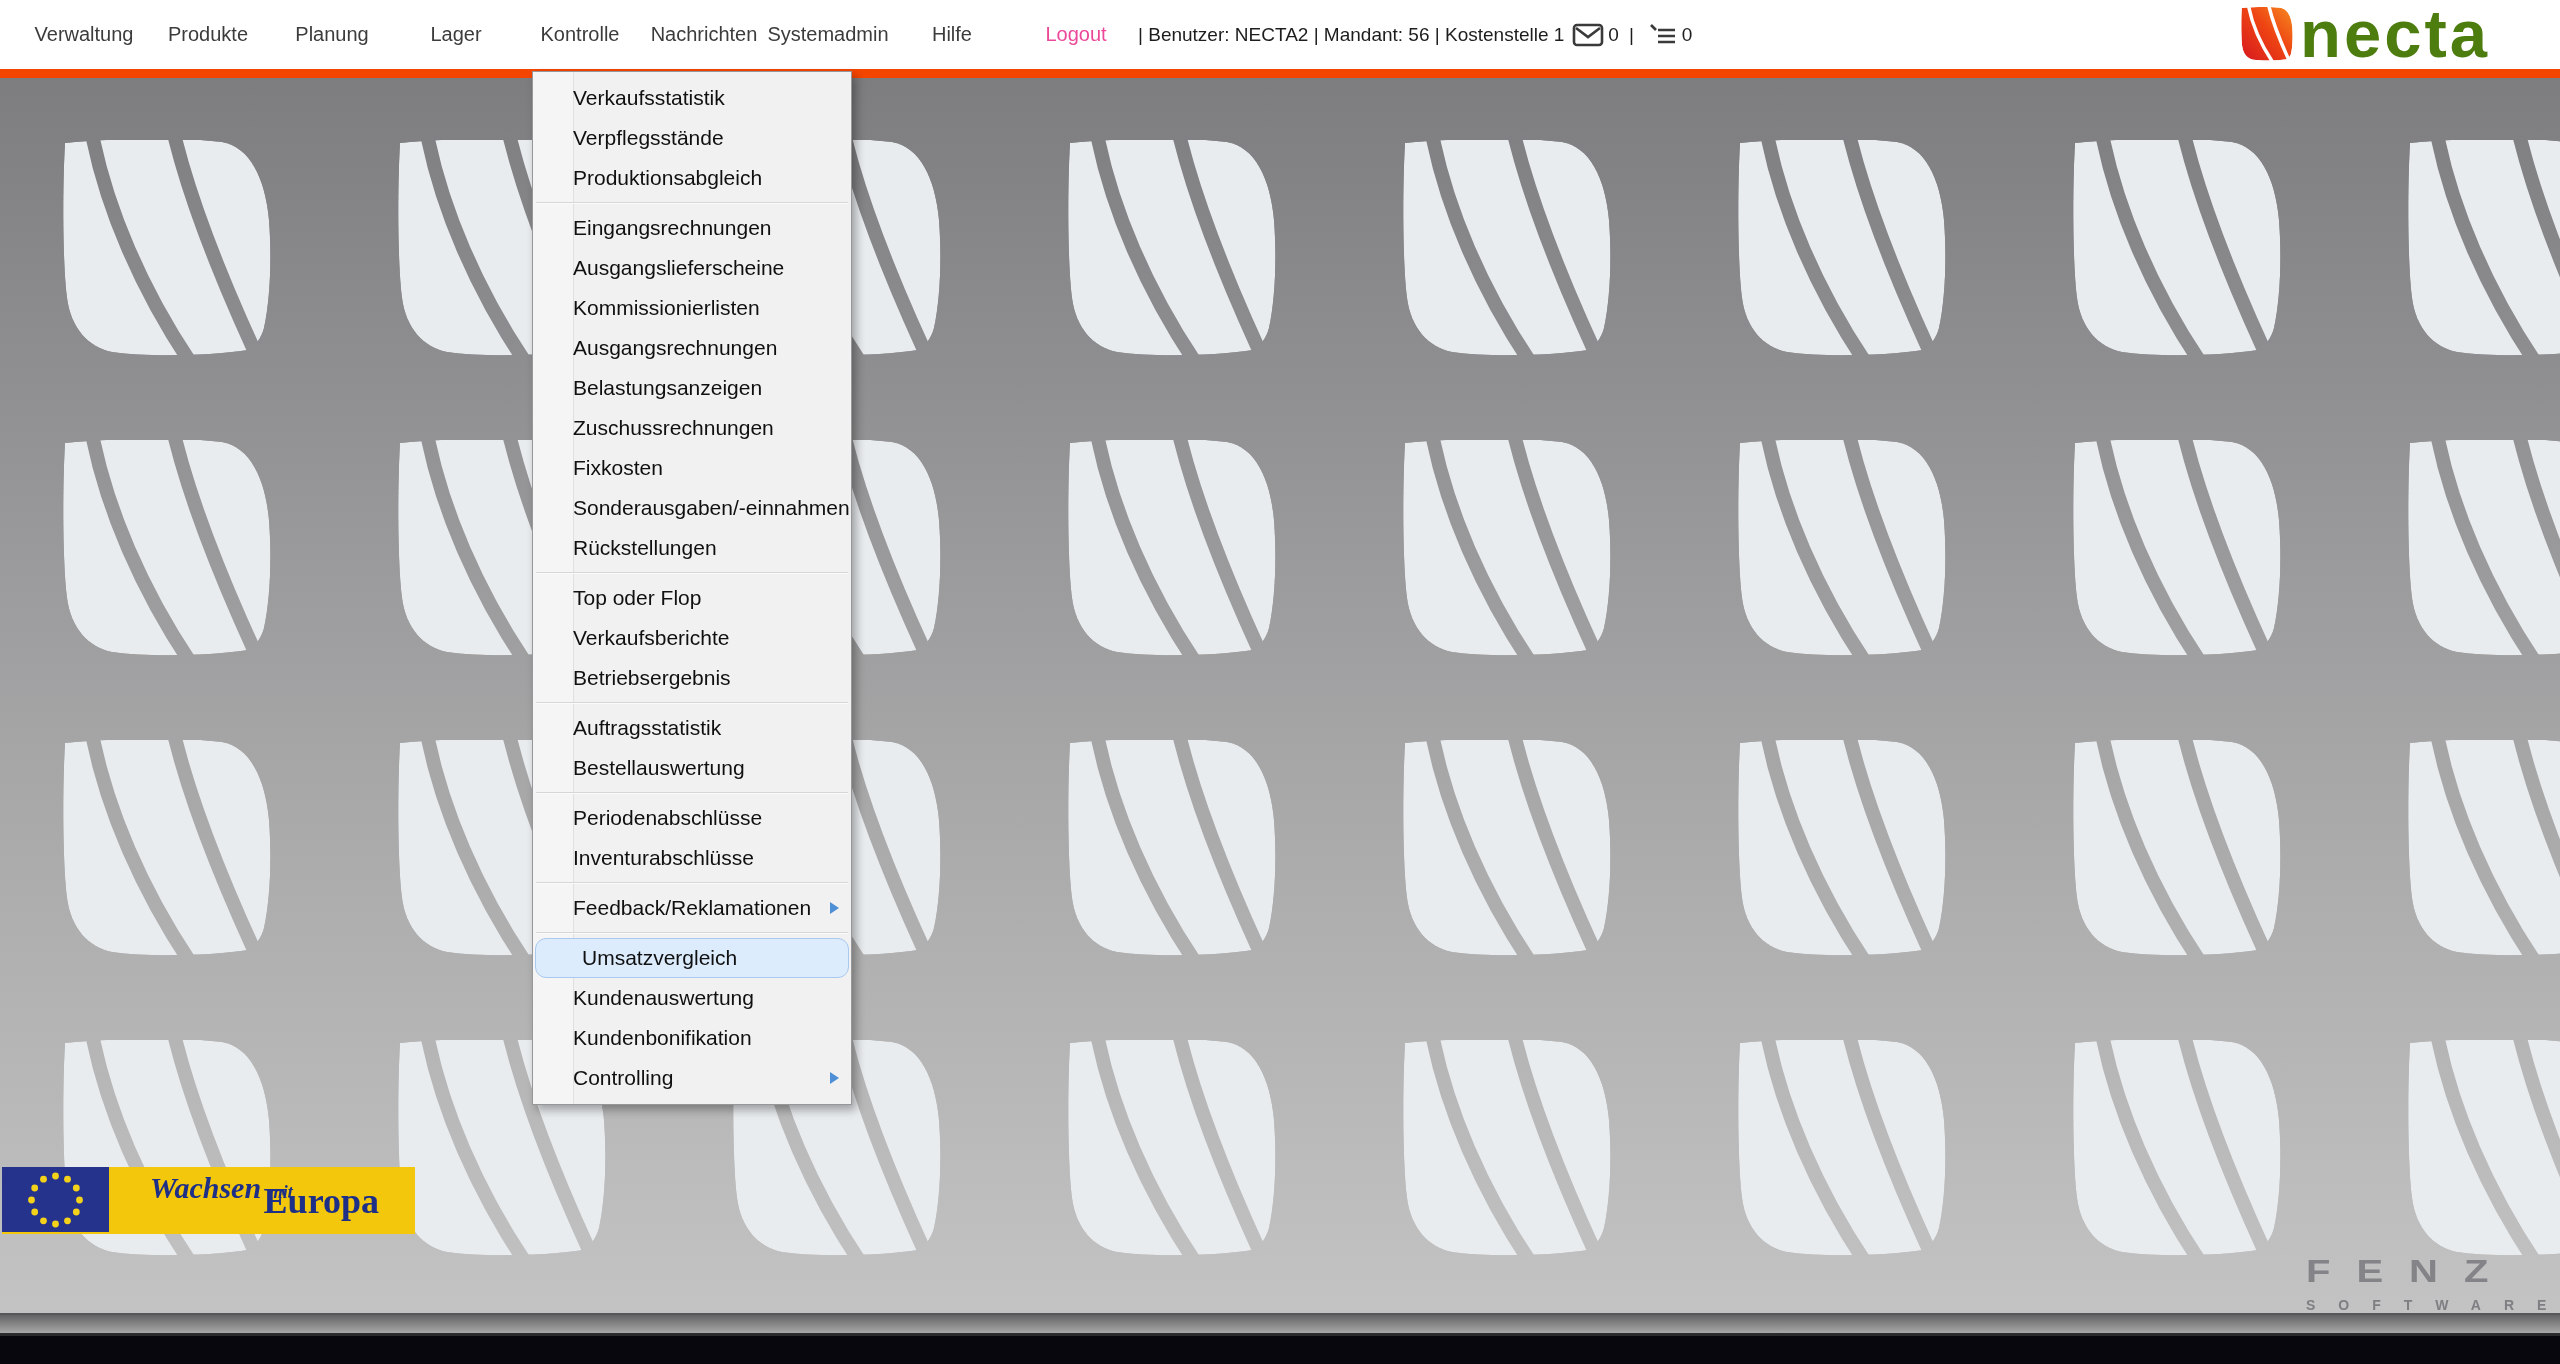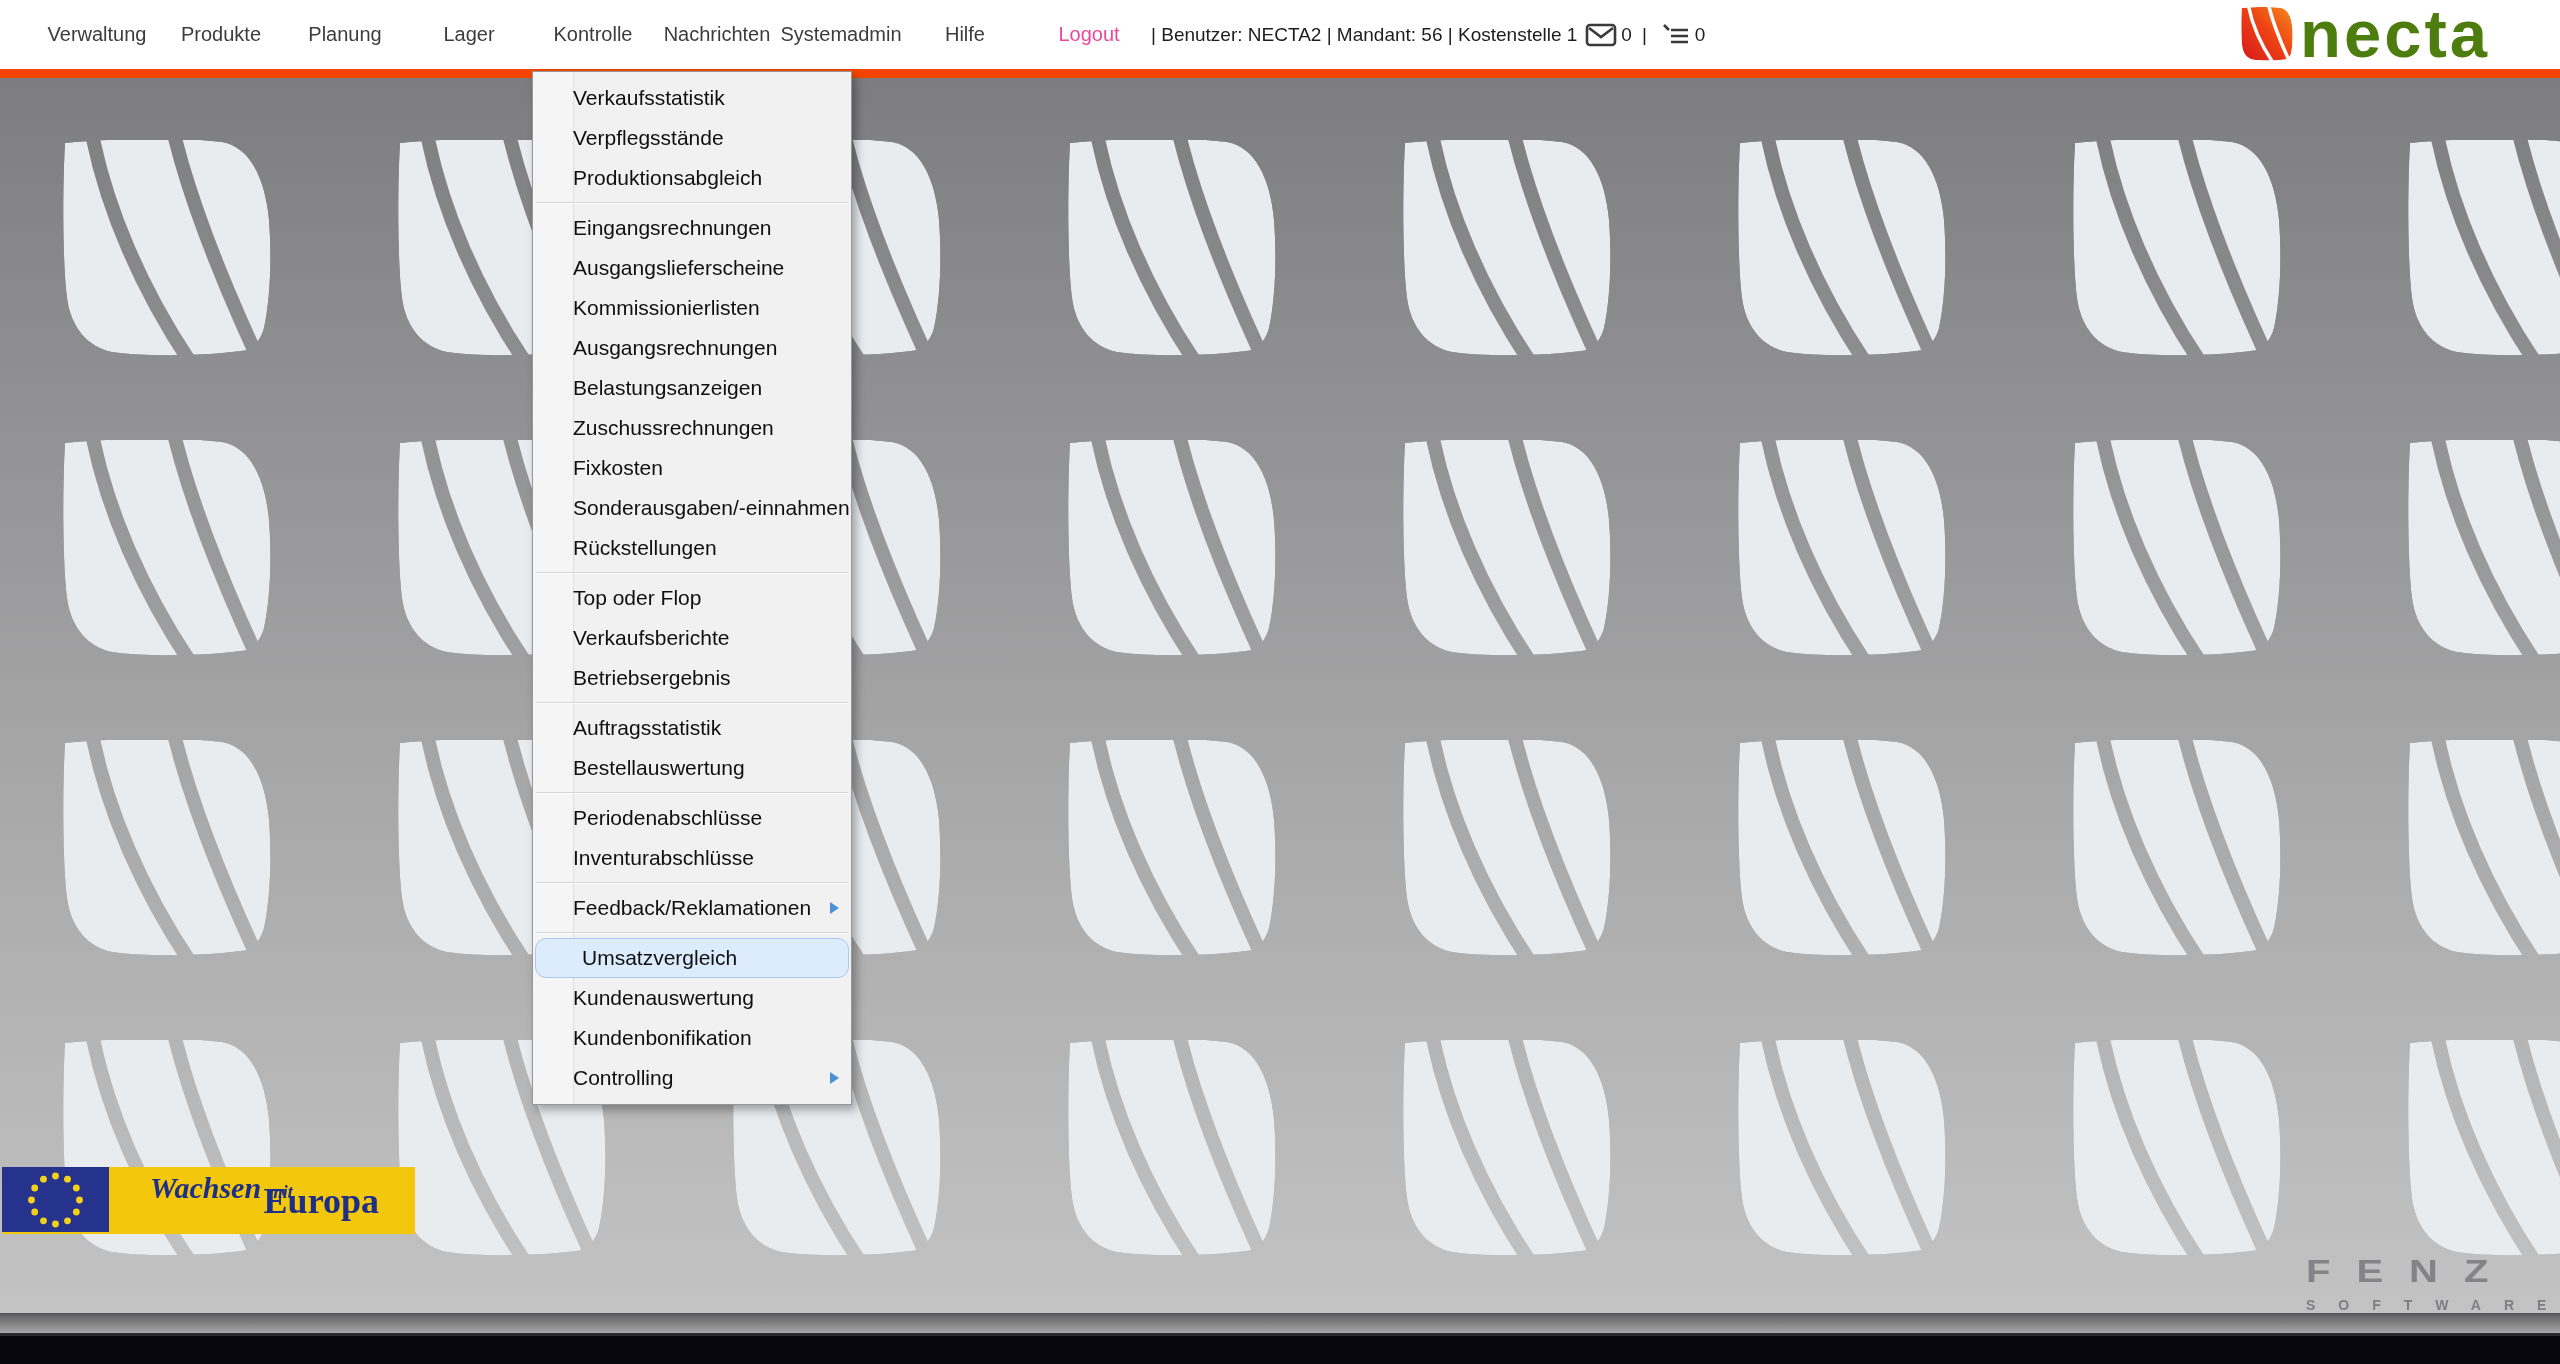--- a/index.html
+++ b/index.html
@@ -2,21 +2,21 @@
 <html><head>
 <meta charset="utf-8">
 <style>
   html,body{margin:0;padding:0;background:#000;}
   .stage{position:relative;width:2560px;height:1364px;overflow:hidden;background:#fff;
          font-family:"Liberation Sans",sans-serif;}
 
   
   .menubar{position:absolute;left:0;top:0;width:2560px;height:69px;background:#ffffff;z-index:6;
            display:flex;align-items:center;}
-  .menu-items{display:flex;align-items:center;padding-left:35px;}
+  .menu-items{display:flex;align-items:center;padding-left:22px;}
   .menu-item{width:124px;text-align:center;font-size:20px;color:#3c3c3c;cursor:default;white-space:nowrap;}
   .menu-item.muted{color:#ec4899;}
   .userinfo{display:flex;align-items:center;font-size:19px;color:#1d1d1d;white-space:nowrap;}
   .userinfo .cnt{margin:0 4px;}
   .userinfo .pipe{margin:0 6px;color:#1d1d1d;}
   .hdr-icon{display:inline-block;vertical-align:middle;margin-left:8px;}
   .tagline{position:absolute;left:1700px;top:12px;width:440px;font-size:26px;font-style:italic;
            letter-spacing:9px;word-spacing:16px;color:#c9cbcd;white-space:nowrap;}
   .brand{position:absolute;left:2241px;top:3px;display:flex;align-items:center;z-index:7;}
   .brand-word{font-size:67px;font-weight:bold;color:#4d7c0f;letter-spacing:3px;line-height:62px;margin-left:7px;}

